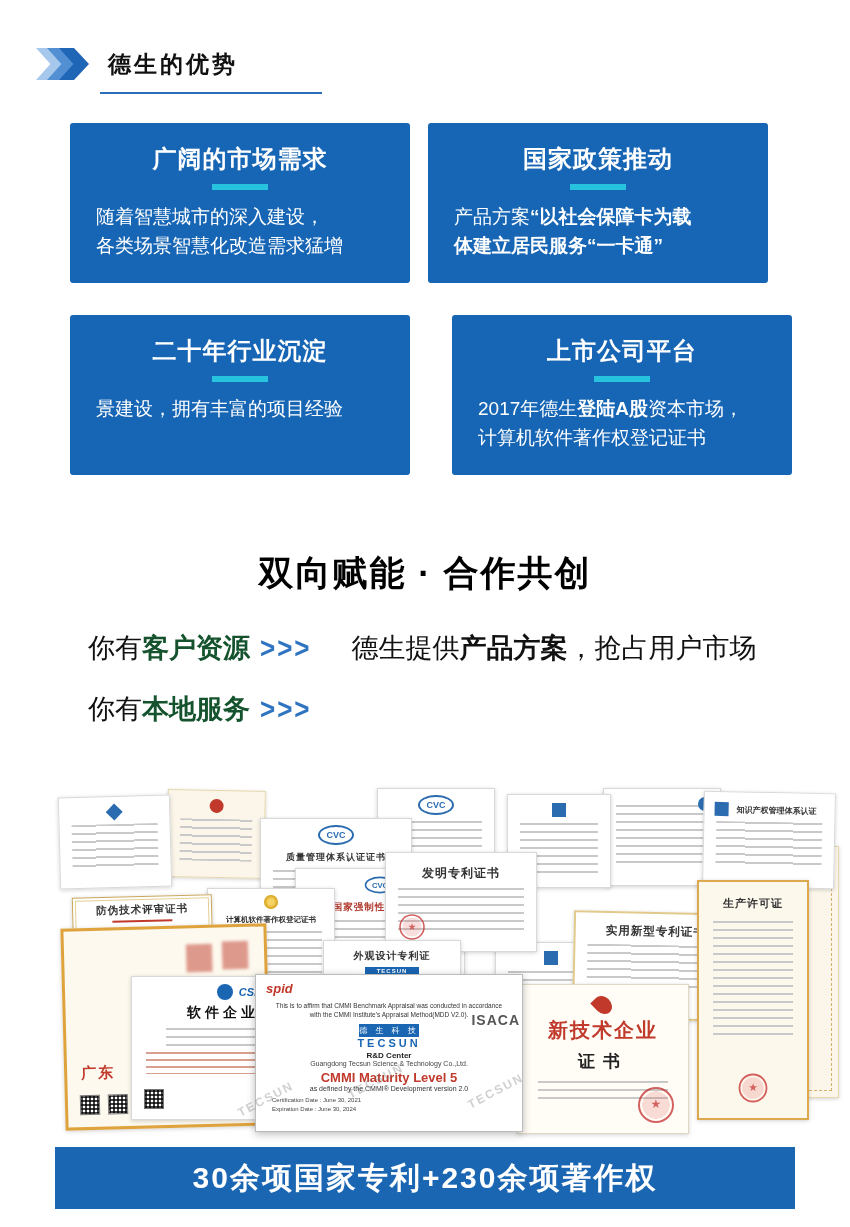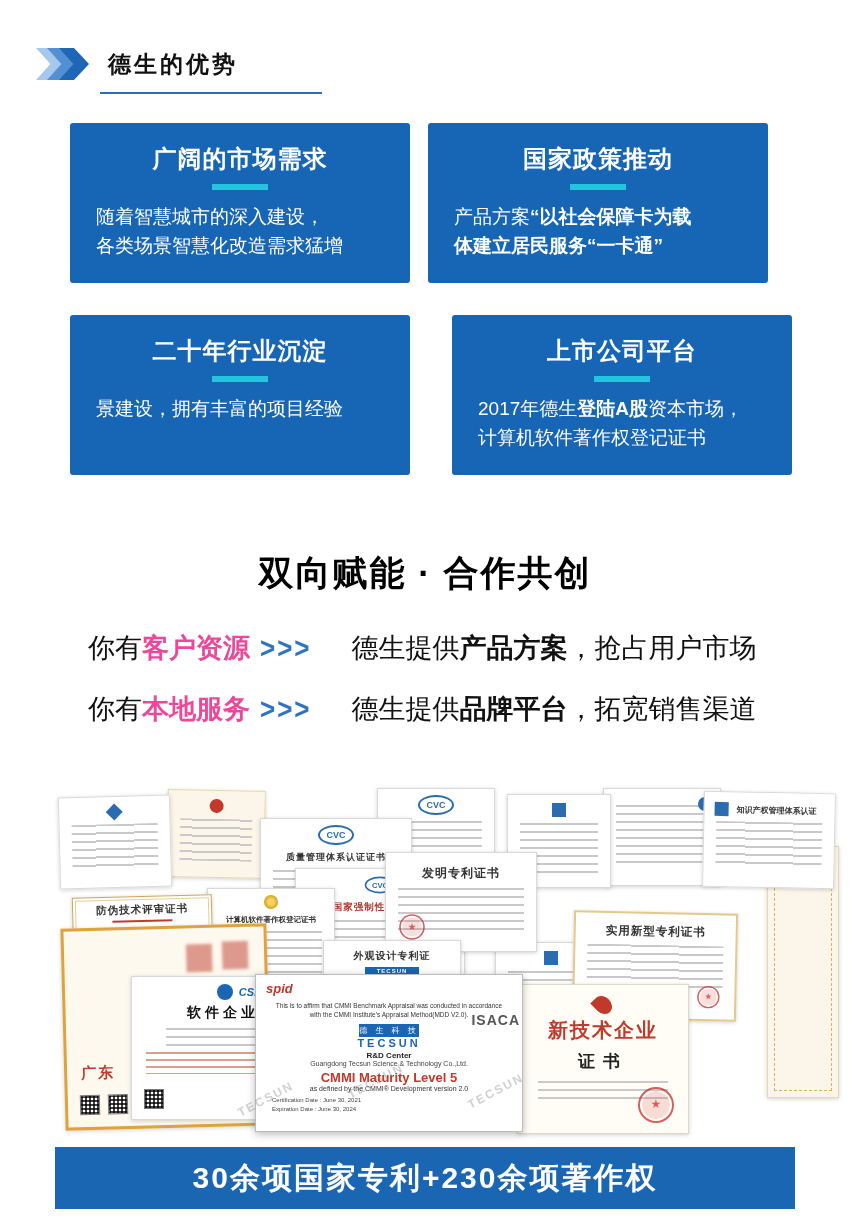--- a/index.html
+++ b/index.html
@@ -29,21 +29,21 @@
   .card-line { display:block; white-space:nowrap; }
   .seg.b { font-weight:bold; }
 
   
   .section-title { position:absolute; top:550px; left:0; width:100%; text-align:center;
                    font-size:35px; font-weight:bold; color:#000; letter-spacing:2px; }
   .benefit-row { position:absolute; left:88px; width:700px; display:flex; align-items:center;
                  font-size:27px; color:#111; }
   #row1 { top:630px; } #row2 { top:691px; }
   .left-part { width:172px; white-space:nowrap; }
-  .highlight { color:#ec4899; font-weight:bold; }
+  .highlight { color:#14532d; font-weight:bold; }
   .arrows { color:#2e74c0; font-weight:900; font-size:26px; letter-spacing:2px;
             margin-right:40px; transform:scaleY(1.15); }
   .desc { white-space:nowrap; }
   .bold { font-weight:bold; }
 
   
   .collage { position:absolute; left:55px; top:788px; width:740px; height:352px; }
   .cert { position:absolute; background:#fff; border:1px solid #d9d9d9;
           box-shadow:0 1px 4px rgba(0,0,0,.18); overflow:hidden; }
   .cream { background:#fbf6e9; border:1px solid #e6d9b0; }
@@ -195,21 +195,20 @@
 
   <div class="benefit-row" id="row1">
     <span class="left-part"><span>你有</span><span class="highlight">客户资源</span></span>
     <span class="arrows">&gt;&gt;&gt;</span>
     <span class="desc"><span>德生提供</span><span class="bold">产品方案</span><span>，抢占用户市场</span></span>
   </div>
 
   <div class="benefit-row" id="row2">
     <span class="left-part"><span>你有</span><span class="highlight">本地服务</span></span>
     <span class="arrows">&gt;&gt;&gt;</span>
-    <span class="desc"><span>德生提供</span><span class="bold">品牌平台</span><span>，拓宽销售渠道</span></span>
   </div>
 
   <div class="collage">
 
     <div class="cert r-1" id="deco1">
       <div class="diamond"></div>
       <div class="tl-block" style="height:46px"></div>
     </div>
 
     <div class="cert cream r1" id="deco2">
@@ -254,20 +253,25 @@
     <div class="cert" id="invention">
       <div class="cert-title" style="font-size:12px;margin-top:12px">发明专利证书</div>
       <div class="tl-block" style="height:44px"></div>
       <div class="seal" style="left:10px;bottom:8px;transform:scale(.8)"></div>
     </div>
 
     <div class="cert cream" id="tallRight">
       <div class="inner-dash"></div>
     </div>
 
+    <div class="cert" id="license">
+      <div class="cert-title" style="font-size:11px;margin-top:14px">生产许可证</div>
+      <div class="tl-block" style="height:120px;margin:10px 14px"></div>
+      <div class="seal" style="left:50%;bottom:14px;transform:translateX(-50%) scale(.9)"></div>
+    </div>
 
     <div class="cert r-1" id="fangwei">
       <div class="cert-title" style="font-size:10.5px">防伪技术评审证书</div>
       <div class="red-rule"></div>
       <div class="tl-block" style="height:40px"></div>
     </div>
 
     <div class="cert" id="copyright">
       <div class="emblem"></div>
       <div class="cert-title" style="font-size:7.5px;letter-spacing:0">计算机软件著作权登记证书</div>

